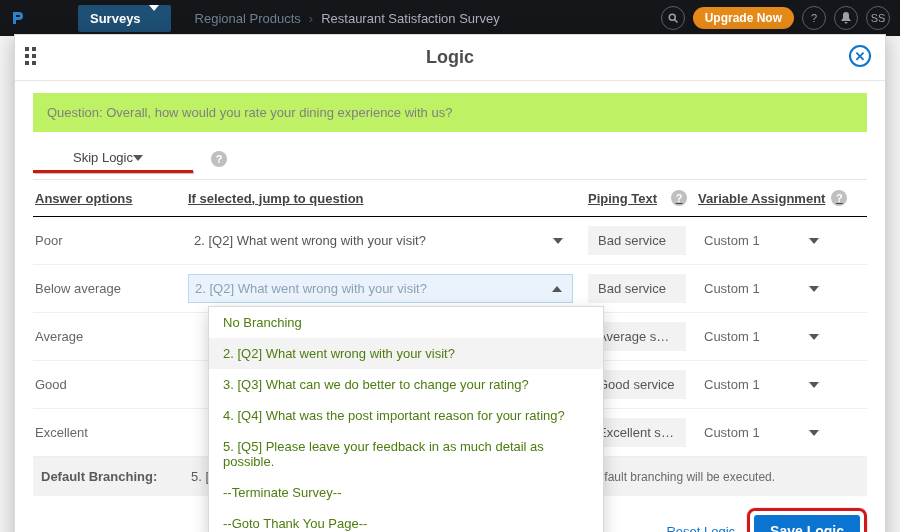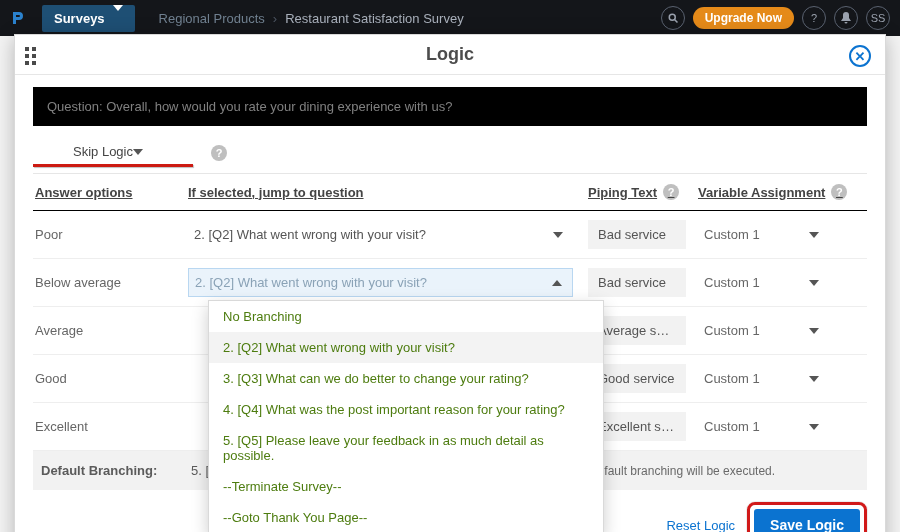--- a/index.html
+++ b/index.html
@@ -2,55 +2,55 @@
 <html><head>
 <meta charset="utf-8">
 <style>
   * { box-sizing: border-box; margin: 0; padding: 0; }
   body { font-family: Arial, Helvetica, sans-serif; font-size: 13px; color: #333; background: #e8e8e8; width: 900px; height: 532px; overflow: hidden; }
 
   
   .topnav { height: 36px; background: #14161a; color: #9da3ad; display: flex; align-items: center; padding: 0 10px; position: relative; }
   .brand { display: inline-flex; align-items: center; color: #2b82ce; font-weight: 700; font-size: 16px; margin-right: 14px;}
   .brand svg { margin-right: 2px; }
-  .nav-btn { background: #1e4f74; color: #fff; padding: 6px 12px; border-radius: 2px; display: inline-flex; align-items: center; font-weight: 600; margin-right: 24px;}
+  .nav-btn { background: #1e4f74; color: #fff; padding: 6px 12px; border-radius: 2px; display: inline-flex; align-items: center; font-weight: 600; margin-right: 24px; margin-left: 36px;}
   .nav-btn .caret { margin-left: 8px; }
   .crumb { color: #708090; margin-right: 8px; }
   .crumb.sep { color: #4c5460; }
   .crumb.active { color: #a9b0bb; }
   .top-right { margin-left: auto; display: flex; align-items: center; gap: 8px; }
   .circ { width: 24px; height: 24px; border: 1px solid #5a6270; border-radius: 50%; display: inline-flex; align-items: center; justify-content: center; color: #9aa1ad; font-size: 11px; }
   .upgrade { background: #e58a19; color: #fff; padding: 4px 12px; border-radius: 12px; font-size: 12px; font-weight: 600; }
 
   
   .page-back { position: absolute; left: 0; right: 0; top: 36px; bottom: 0; background: #f3f3f3; padding: 40px 70px; }
   .radio-row { display:flex; align-items:center; gap:12px; padding: 4px 0; color:#333; font-size: 13px; }
   .radio { width:14px; height:14px; border:1px solid #888; border-radius:50%; display:inline-block; }
 
   
   .modal { position: absolute; left: 14px; right: 14px; top: 34px; background: #fff; border: 1px solid #d9d9d9; box-shadow: 0 4px 18px rgba(0,0,0,0.25); }
-  .modal-head { position: relative; height: 40px; border-bottom: 1px solid #e6e6e6; display:flex; align-items:center; justify-content:center; }
+  .modal-head { position: relative; height: 46px; border-bottom: 1px solid #e6e6e6; display:flex; align-items:center; justify-content:center; }
   .drag-dots { position: absolute; left: 10px; top: 12px; display:grid; grid-template-columns: repeat(2, 4px); grid-gap: 3px;}
   .drag-dots span { width:4px; height:4px; background:#4a4a4a; display:block; }
   .modal-title { font-size: 18px; font-weight: 700; color: #4c4c4c; }
   .close-x { position: absolute; right: 14px; top: 10px; width: 22px; height: 22px; border: 2px solid #0b73d0; color: #0b73d0; border-radius: 50%; display:flex; align-items:center; justify-content:center; font-weight:700; cursor:pointer; }
 
   .modal-body { padding: 12px 18px 0 18px; }
-  .q-banner { background: #000000; color: #808080; padding: 12px 14px; font-size: 13px; }
+  .q-banner { background: #bef264; color: #808080; padding: 12px 14px; font-size: 13px; }
   .type-row { display:flex; align-items:center; gap: 18px; padding: 12px 0 6px 0; }
   .logic-type-wrap { display:inline-block; }
   .logic-type { display:flex; align-items:center; justify-content: center; width: 150px; padding: 6px 2px; color:#444; font-size:13px; }
   .under-red { height: 3px; background: #cc1a12; width: 160px; margin-top: -1px; box-shadow: 1px 1px 1px rgba(0,0,0,0.25);}
   .help-ic { width:16px; height:16px; border-radius:50%; background:#bfbfbf; color:#fff; font-size:11px; font-weight:700; display:inline-flex; align-items:center; justify-content:center; }
 
   .tbl { width:100%; border-top: 1px solid #e6e6e6; }
   .th-row { display:flex; align-items:center; padding: 10px 0; border-bottom:1px solid #000000; font-weight:700; color:#444;text-decoration:underline; }
   .col-a { width: 155px; padding-left: 2px; }
   .col-b { width: 400px; }
-  .col-c { width: 110px; display:flex; align-items:center; gap:6px;}
+  .col-c { width: 110px; display:flex; align-items:center; gap:14px;}
   .col-d { flex:1; display:flex; align-items:center; gap:6px;}
   .td-row { display:flex; align-items:center; padding: 9px 0; border-bottom:1px solid #eee; color:#666; position: relative;}
   .sel { display:flex; align-items:center; justify-content: space-between; width: 385px; padding: 6px 10px 6px 6px; color:#555; font-size:13px; }
   .sel.active { background:#eaf3fb; border:1px solid #b9d7f1; }
   .pipe-chip { background:#f2f2f2; padding: 7px 10px; color:#555; width: 98px; white-space:nowrap; overflow:hidden; text-overflow:ellipsis;}
   .var-sel { display:flex; align-items:center; justify-content: space-between; width: 125px; padding: 4px 4px 4px 6px;}
   .caret-dn { width:0; height:0; border-left:5px solid transparent; border-right:5px solid transparent; border-top:6px solid #555; }
   .caret-up { width:0; height:0; border-left:5px solid transparent; border-right:5px solid transparent; border-bottom:6px solid #555; }
 
   .dropdown { position:absolute; left: 193px; top: 225px; width: 396px; background:#fff; border:1px solid #d9d9d9; box-shadow: 0 6px 16px rgba(0,0,0,0.2); z-index: 20; }

